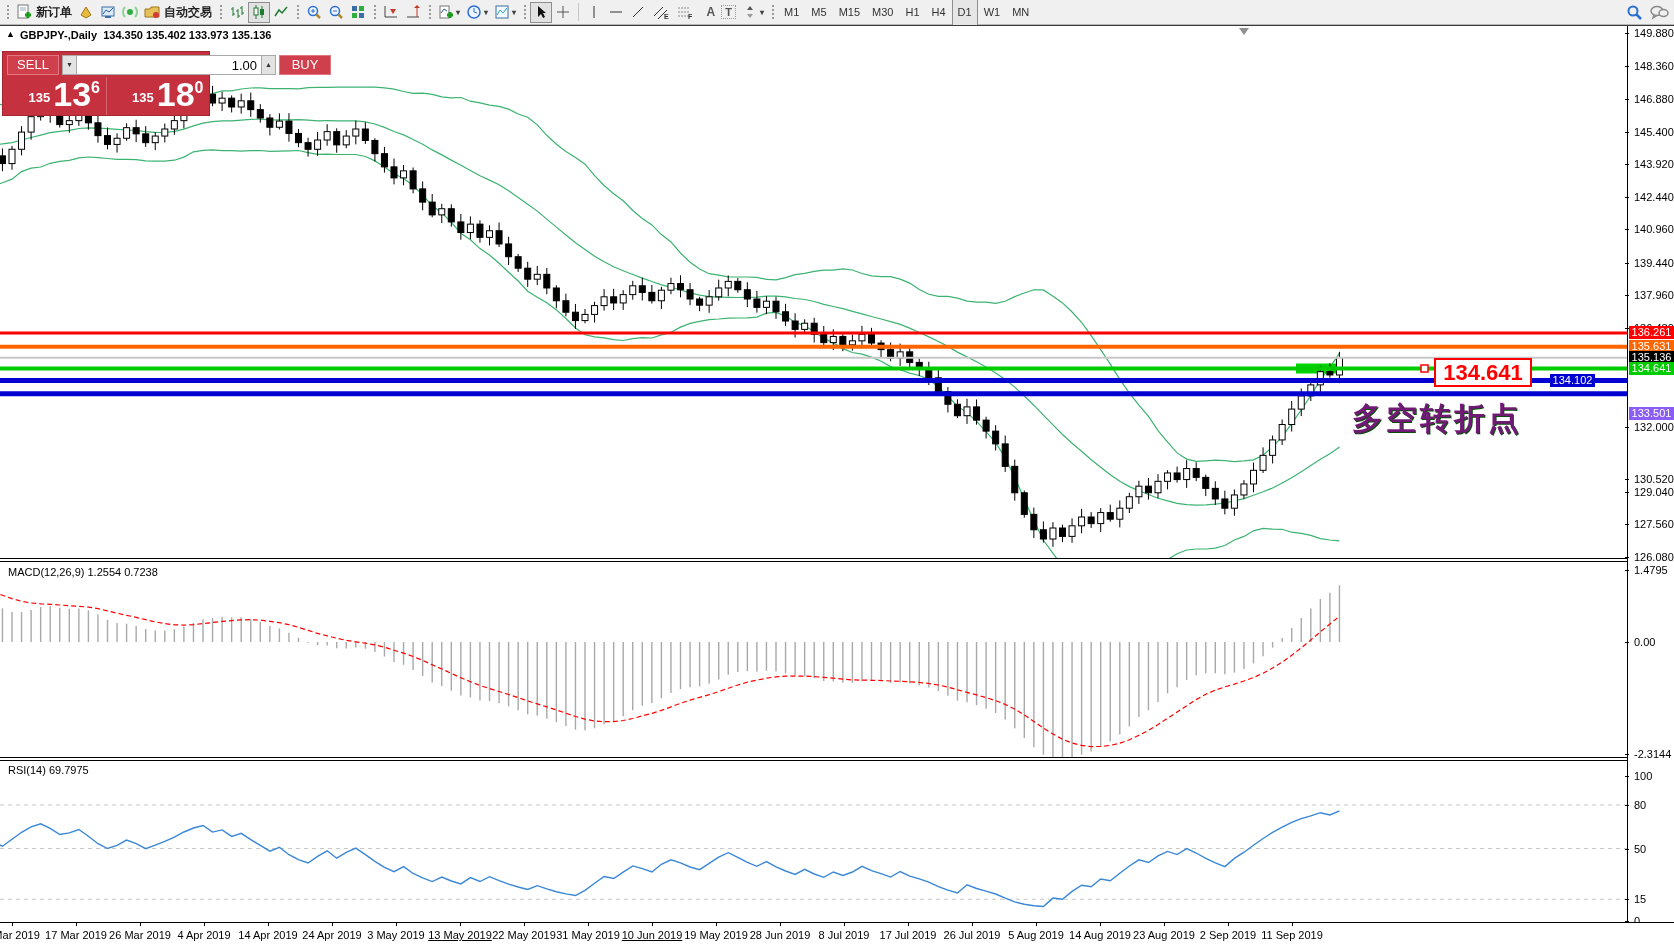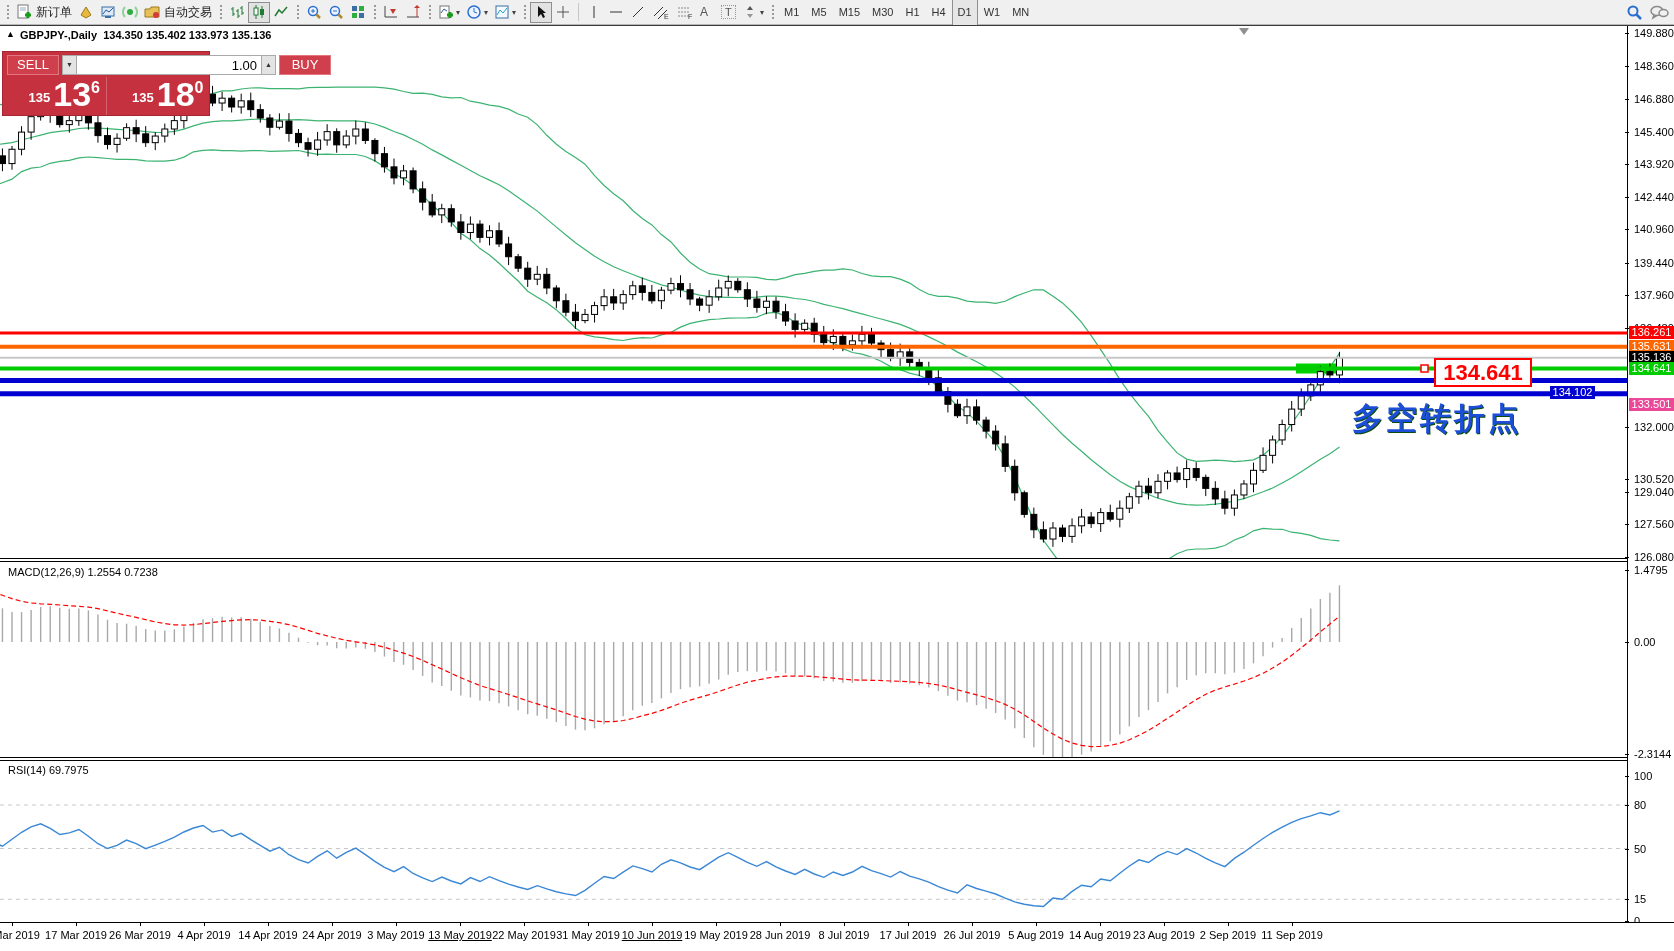--- a/index.html
+++ b/index.html
@@ -1,21 +1,21 @@
 <!DOCTYPE html>
 <html><head>
 <meta charset="utf-8">
 <style>
   html,body{margin:0;padding:0;background:#fff;font-family:"Liberation Sans",sans-serif;}
   body{width:1674px;height:951px;overflow:hidden;position:relative;-webkit-font-smoothing:antialiased;}
 
   
   .toolbar{height:25px;background:#f0f0f0;border-bottom:1px solid #b8b8b8;display:flex;align-items:center;padding:0 2px;box-sizing:border-box;}
   .tb-grip{width:5px;height:18px;margin:0 3px;background-image:radial-gradient(#9a9a9a 1px,transparent 1.2px);background-size:4px 4px;background-position:1px 1px;}
-  .tb-btn{height:21px;min-width:21px;display:flex;align-items:center;justify-content:flex-start;border:1px solid transparent;box-sizing:border-box;padding:0 2px;cursor:default;color:#222;}
+  .tb-btn{height:21px;min-width:21px;display:flex;align-items:center;justify-content:flex-end;border:1px solid transparent;box-sizing:border-box;padding:0 2px;cursor:default;color:#222;font-weight:bold;}
   .tb-btn.active{background:#e2e2e2;border:1px solid #8f8f8f;}
   .tb-btn svg{display:block;}
   .tb-label{font-size:12px;margin-left:4px;white-space:nowrap;}
   .tb-caret{font-size:8px;color:#444;margin-left:2px;}
   .tb-vsep{width:1px;height:18px;background:#c6c6c6;margin:0 4px;}
   .tf-btn{font-size:11px;color:#333;padding:14px 5px;height:21px;display:flex;align-items:center;border:1px solid transparent;}
   .tf-btn.active{background:#e6e6e6;border:1px solid #8f8f8f;}
   .tb-right{margin-left:auto;display:flex;align-items:center;}
 
   
@@ -55,21 +55,21 @@
   .tp-vol{flex:1;height:20px;border:1px solid #a9a9a9;border-left:none;border-right:none;text-align:right;font-size:13px;padding:0 4px;box-sizing:border-box;font-family:"Liberation Sans",sans-serif;}
   .tp-prices{display:flex;}
   .tp-price{flex:1;color:#fff;padding:2px 4px 6px 24px;display:flex;align-items:flex-end;justify-content:center;}
   .tp-price+.tp-price{border-left:1px solid #d5636e;}
   .tp-pfx{font-size:13px;font-weight:700;margin-right:3px;margin-bottom:4px;}
   .tp-big{font-size:34px;font-weight:700;line-height:30px;}
   .tp-sup{font-size:16px;font-weight:700;margin-bottom:12px;}
 
   
   .price-note{position:absolute;left:1434px;top:332px;width:94px;height:25px;background:#fff;border:2px solid #ff0000;color:#ff0000;font-size:22px;font-weight:700;text-align:center;line-height:25px;z-index:8;}
-  .turn-note{position:absolute;left:1352px;top:372px;font-size:31px;font-weight:700;color:#1d4ed8;letter-spacing:3px;text-shadow:1px 1px 0 #0a4d0a;z-index:8;white-space:nowrap;}
+  .turn-note{position:absolute;left:1352px;top:372px;font-size:31px;font-weight:700;color:#701a75;letter-spacing:3px;text-shadow:1px 1px 0 #0a4d0a;z-index:8;white-space:nowrap;}
 </style>
 </head>
 <body>
 
 <div class="toolbar">
   <span class="tb-grip"></span>
   <div class="tb-btn">
     <span>
         <svg width="16" height="16">
           <rect x="2" y="1" width="10" height="13" fill="#fff" stroke="#777"></rect>
@@ -900,15 +900,15 @@
       <div class="date-lab" style="left: 1164px;">23 Aug 2019</div>
       <div class="date-tick" style="left: 1228px;"></div>
       <div class="date-lab" style="left: 1228px;">2 Sep 2019</div>
       <div class="date-tick" style="left: 1292px;"></div>
       <div class="date-lab" style="left: 1292px;">11 Sep 2019</div>
     </div>
 <div class="price-tag" style="top: 300.39px; left: 1629px; background: rgb(255, 0, 0);">136.261</div>
     <div class="price-tag" style="top: 314.263px; left: 1629px; background: rgb(255, 102, 0);">135.631</div>
     <div class="price-tag" style="top: 325.163px; left: 1629px; background: rgb(0, 0, 0);">135.136</div>
     <div class="price-tag" style="top: 336.063px; left: 1629px; background: rgb(0, 204, 0);">134.641</div>
-    <div class="price-tag" style="top: 347.932px; left: 1550px; background: rgb(0, 0, 208); margin-top: 12px;">134.102</div>
-    <div class="price-tag" style="top: 372px; left: 1629px; background: #ec4899;">133.501</div>
+    <div class="price-tag" style="top: 347.932px; left: 1550px; background: rgb(0, 0, 208);">134.102</div>
+    <div class="price-tag" style="top: 381px; left: 1629px; background: #8b5cf6;">133.501</div>
   </div>
 
 </body></html>

